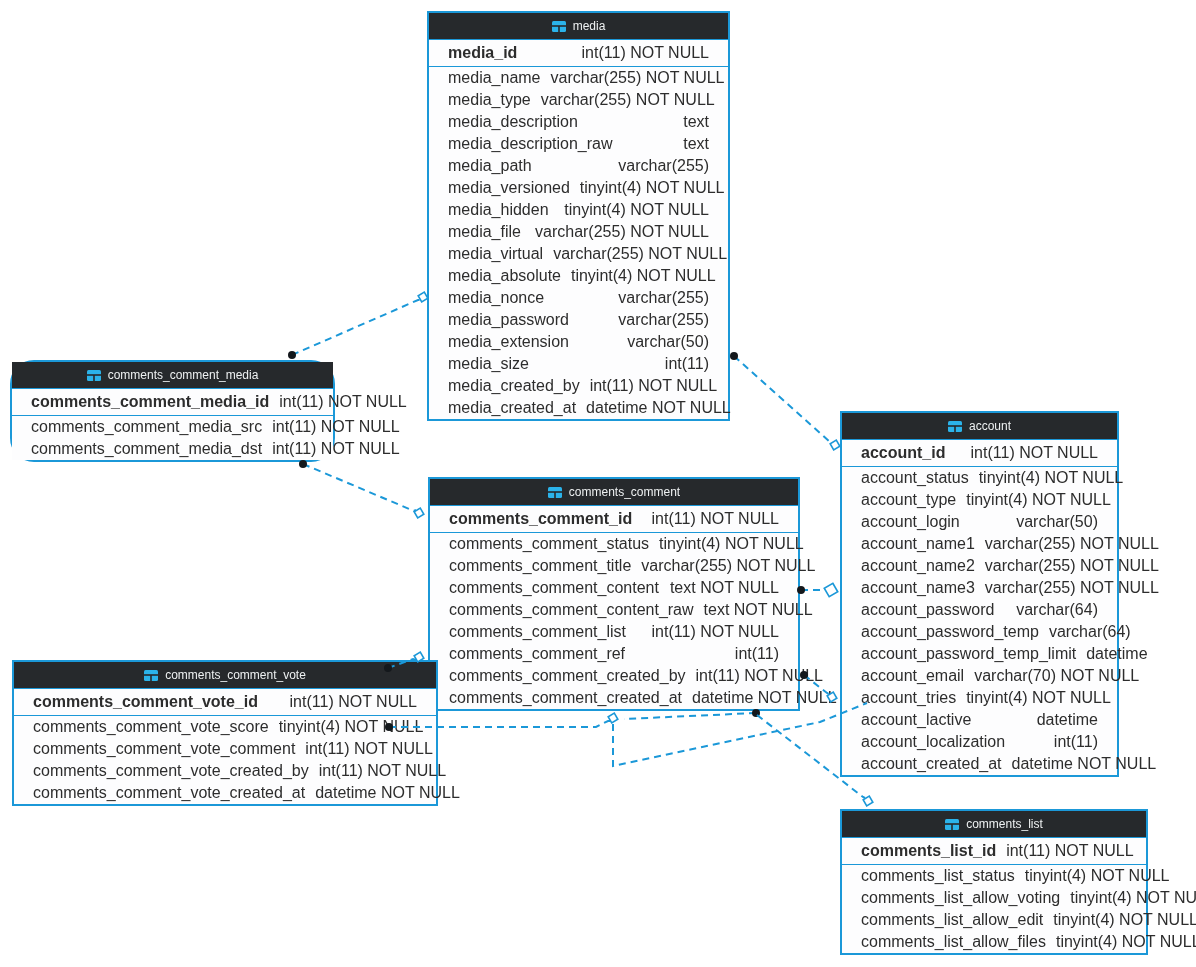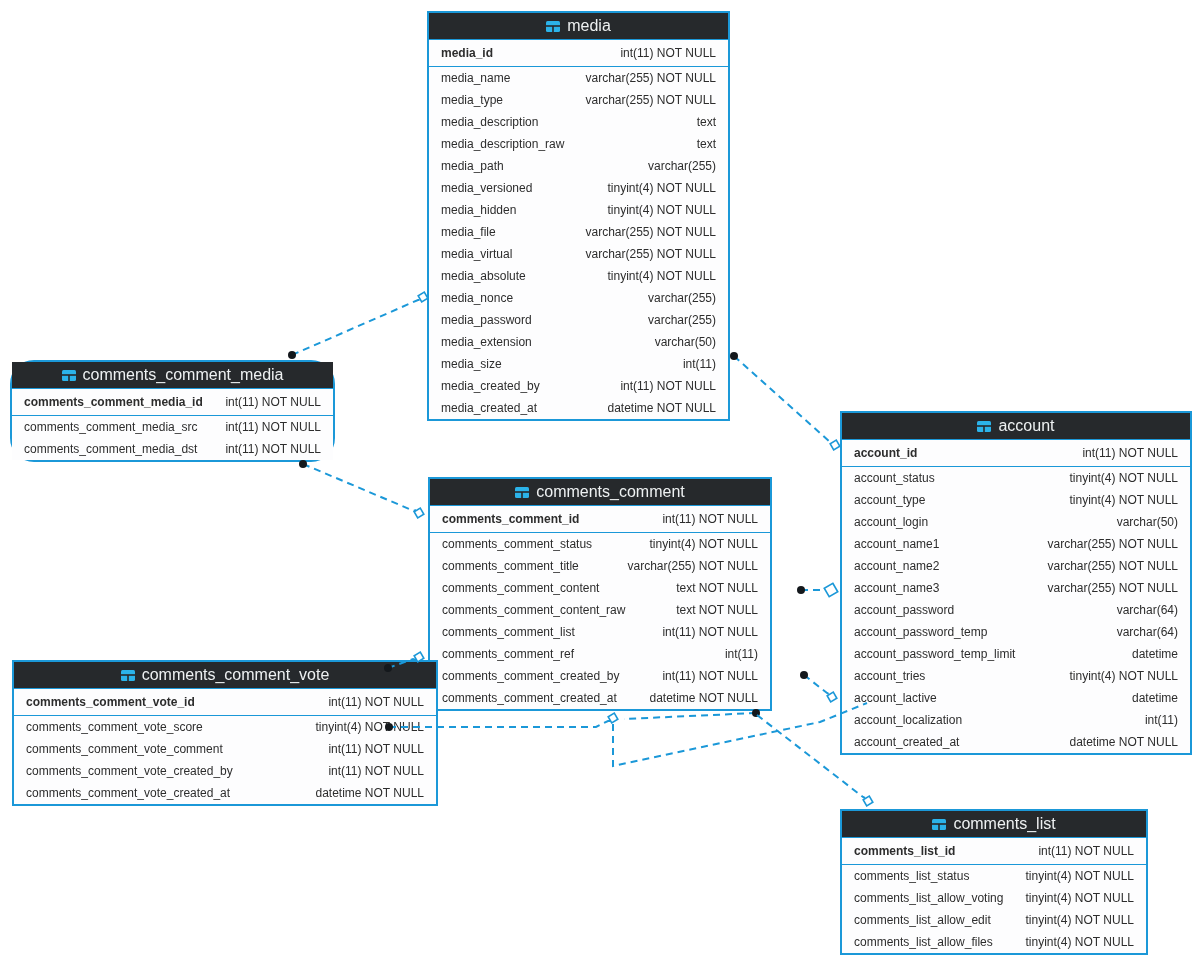--- a/index.html
+++ b/index.html
@@ -23,30 +23,30 @@
     border:2px solid var(--blue);
     background:var(--row-bg);
     z-index:2;
   }
   .db-table .thead{
     height:26px;
     background:var(--header-bg);
     color:var(--header-text);
     display:flex;align-items:center;justify-content:center;
     gap:7px;
-    font-size:16px;
+    font-size:12px;
     border-bottom:1px solid var(--blue);
     cursor:move;
   }
   .tbl-icon{display:inline-block;line-height:0;}
   .row{
     height:22px;
-    display:flex;align-items:center;justify-content:center;
-    padding:0 12px;
-    font-size:12px;
+    display:flex;align-items:center;justify-content:space-between;
+    padding:0 19px;
+    font-size:16px;
     color:var(--row-text);
     white-space:nowrap;
     background:var(--row-bg);
   }
   .row.pk{
     height:26px;
     border-bottom:1px solid var(--blue);
   }
   .row.pk .col-name{font-weight:bold;}
   .col-name{margin-right:10px;}
@@ -209,21 +209,21 @@
         <div class="row">
     <span class="col-name">comments_comment_media_src</span>
     <span class="col-type">int(11) NOT NULL</span>
   </div>
         <div class="row">
     <span class="col-name">comments_comment_media_dst</span>
     <span class="col-type">int(11) NOT NULL</span>
   </div>
       </div>
   </div>
-    <div class="db-table" style="left: 428px; top: 477px; width: 344px;">
+    <div class="db-table" style="left: 428px; top: 477px; width: 372px;">
     <div class="thead">
       <span class="tbl-icon">
         <svg width="14" height="11" viewBox="0 0 14 11">
           <rect x="0" y="0" width="14" height="11" rx="1.5" class="icon-fill" fill="#2bb3ea"></rect>
           <line x1="0" y1="5" x2="14" y2="5" class="icon-gap" stroke="#26292c" stroke-width="1.6"></line>
           <line x1="7" y1="5" x2="7" y2="11" class="icon-gap" stroke="#26292c" stroke-width="1.6"></line>
         </svg>
       </span>
       <span class="tbl-title">comments_comment</span>
     </div>
@@ -259,21 +259,21 @@
         <div class="row">
     <span class="col-name">comments_comment_created_by</span>
     <span class="col-type">int(11) NOT NULL</span>
   </div>
         <div class="row">
     <span class="col-name">comments_comment_created_at</span>
     <span class="col-type">datetime NOT NULL</span>
   </div>
       </div>
   </div>
-    <div class="db-table" style="left: 840px; top: 411px; width: 352px;">
+    <div class="db-table" style="left: 840px; top: 411px; width: 279px;">
     <div class="thead">
       <span class="tbl-icon">
         <svg width="14" height="11" viewBox="0 0 14 11">
           <rect x="0" y="0" width="14" height="11" rx="1.5" class="icon-fill" fill="#2bb3ea"></rect>
           <line x1="0" y1="5" x2="14" y2="5" class="icon-gap" stroke="#26292c" stroke-width="1.6"></line>
           <line x1="7" y1="5" x2="7" y2="11" class="icon-gap" stroke="#26292c" stroke-width="1.6"></line>
         </svg>
       </span>
       <span class="tbl-title">account</span>
     </div>
@@ -312,20 +312,24 @@
   </div>
         <div class="row">
     <span class="col-name">account_password_temp</span>
     <span class="col-type">varchar(64)</span>
   </div>
         <div class="row">
     <span class="col-name">account_password_temp_limit</span>
     <span class="col-type">datetime</span>
   </div>
         <div class="row">
+    <span class="col-name">account_email</span>
+    <span class="col-type">varchar(70) NOT NULL</span>
+  </div>
+        <div class="row">
     <span class="col-name">account_tries</span>
     <span class="col-type">tinyint(4) NOT NULL</span>
   </div>
         <div class="row">
     <span class="col-name">account_lactive</span>
     <span class="col-type">datetime</span>
   </div>
         <div class="row">
     <span class="col-name">account_localization</span>
     <span class="col-type">int(11)</span>

